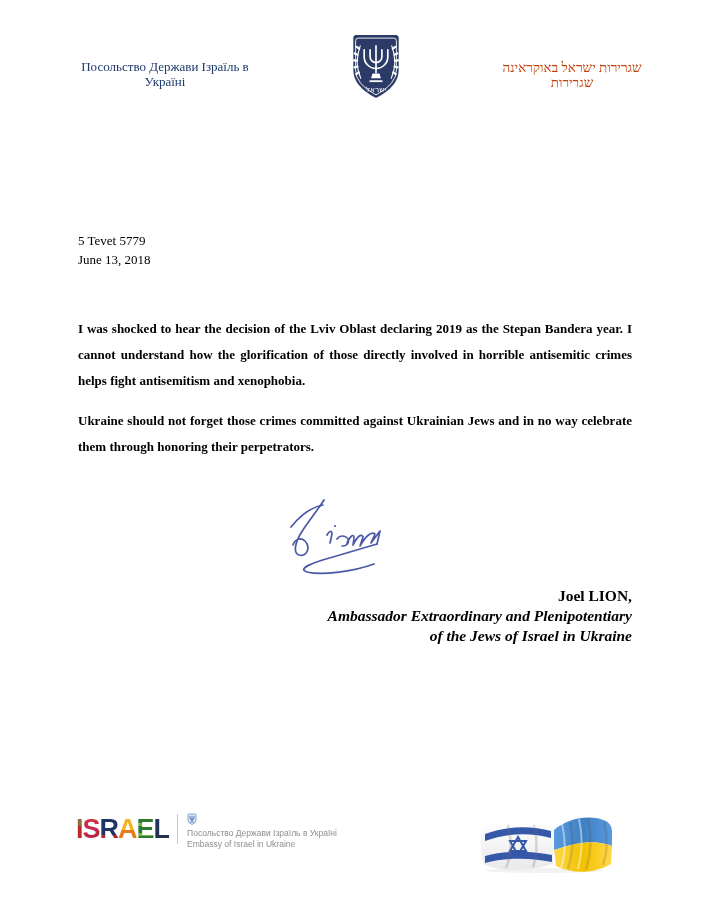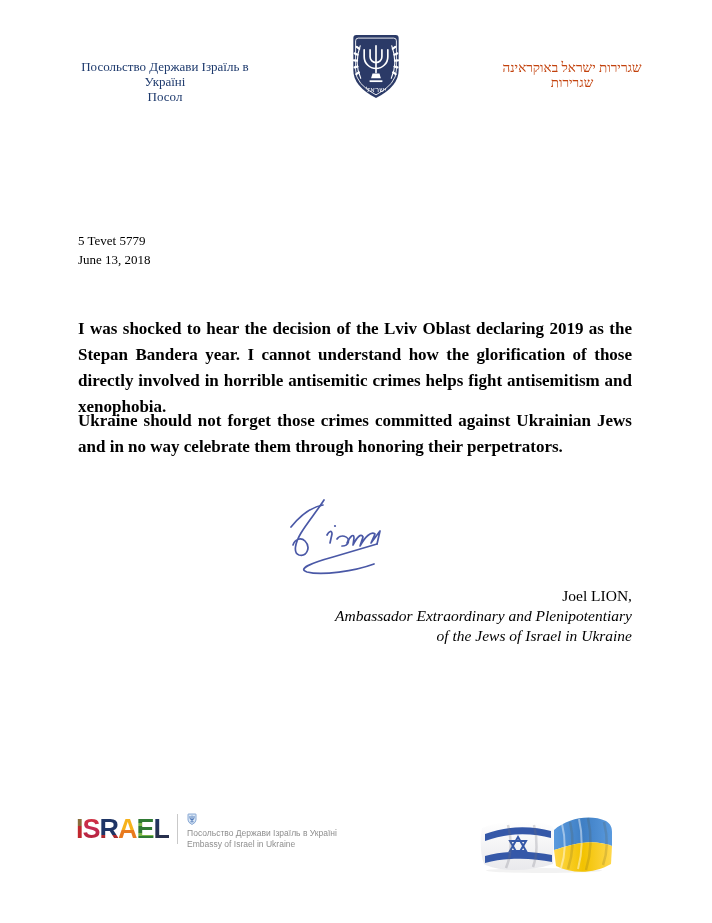--- a/index.html
+++ b/index.html
@@ -17,29 +17,29 @@
     position:absolute; left:494px; top:60px; width:156px; text-align:center;
     color:#c2410c; font-size:13.5px; line-height:15px; direction:rtl;
     font-family:"Liberation Serif","DejaVu Sans",serif;
   }
   .emblem { position:absolute; left:347px; top:33px; width:58px; height:67px; }
   
   .date-block { position:absolute; left:78px; top:231px; font-size:13px; line-height:19px; }
   
   .para {
     position:absolute; left:78px; width:554px; font-weight:bold;
-    font-size:17px; line-height:26px; text-align:justify;
+    font-size:13px; line-height:26px; text-align:justify;
   }
   .para-1 { top:316px; }
   .para-2 { top:408px; }
   
   .sig-svg { position:absolute; left:277px; top:497px; width:125px; height:82px; }
   .sign-block {
     position:absolute; right:80px; top:586px; text-align:right;
-    font-weight:normal; font-size:15.5px; line-height:20px;
+    font-weight:bold; font-size:15.5px; line-height:20px;
   }
   .sign-block .title { font-style:italic;margin-left:44px; }
   
   .footer-left { position:absolute; left:76px; top:813px; display:flex; align-items:flex-start; }
   .brand-row { display:flex; align-items:flex-start; padding-top:3px; }
   .brand-letter {
     font-family:"Liberation Sans",sans-serif; font-weight:bold;
     font-size:27px; line-height:27px; letter-spacing:-1px;
     -webkit-background-clip:text; background-clip:text; color:transparent;
   }
@@ -58,21 +58,20 @@
   }
   .flags-svg { position:absolute; left:478px; top:812px; width:136px; height:62px; }
 </style>
 </head>
 <body>
 
 <div class="page">
 
   <div class="hdr-left">
     <div>Посольство Держави Ізраїль в Україні</div>
-    <div>Посол</div>
   </div>
 
   <svg class="emblem" viewBox="0 0 58 68">
     <path d="M6,5 Q6,2 9,2 L49,2 Q52,2 52,5 L52,38 Q52,54 29,66 Q6,54 6,38 Z" fill="#2b3a67"></path>
     <path d="M6,5 Q6,2 9,2 L49,2 Q52,2 52,5 L52,38 Q52,54 29,66 Q6,54 6,38 Z" fill="none" stroke="#ffffff" stroke-width="1" transform="translate(29,34) scale(0.90) translate(-29,-34)"></path>
     <g stroke="#ffffff" stroke-width="1.7" fill="none" stroke-linecap="round">
       <path d="M29,13 V40"></path>
       <path d="M17,17 v7 a12,12 0 0 0 24,0 v-7"></path>
       <path d="M23,17 v7 a6,6 0 0 0 12,0 v-7"></path>
     </g>

